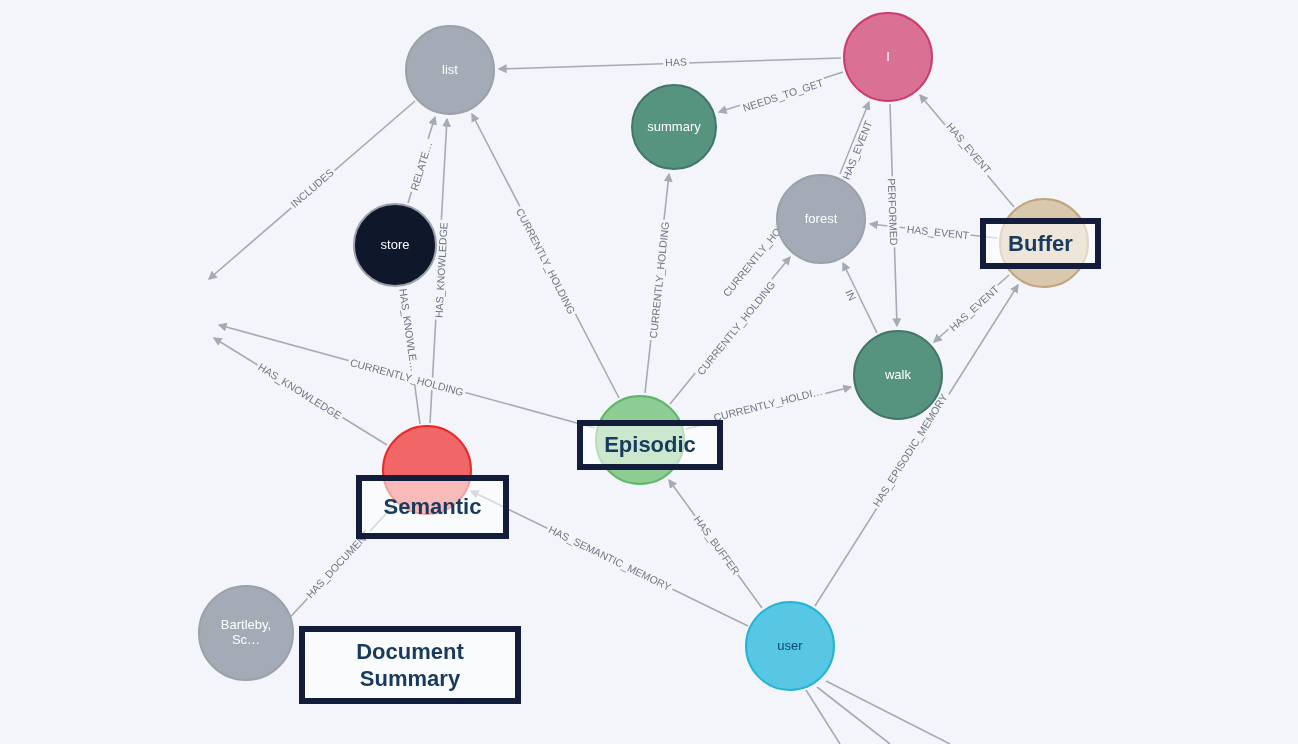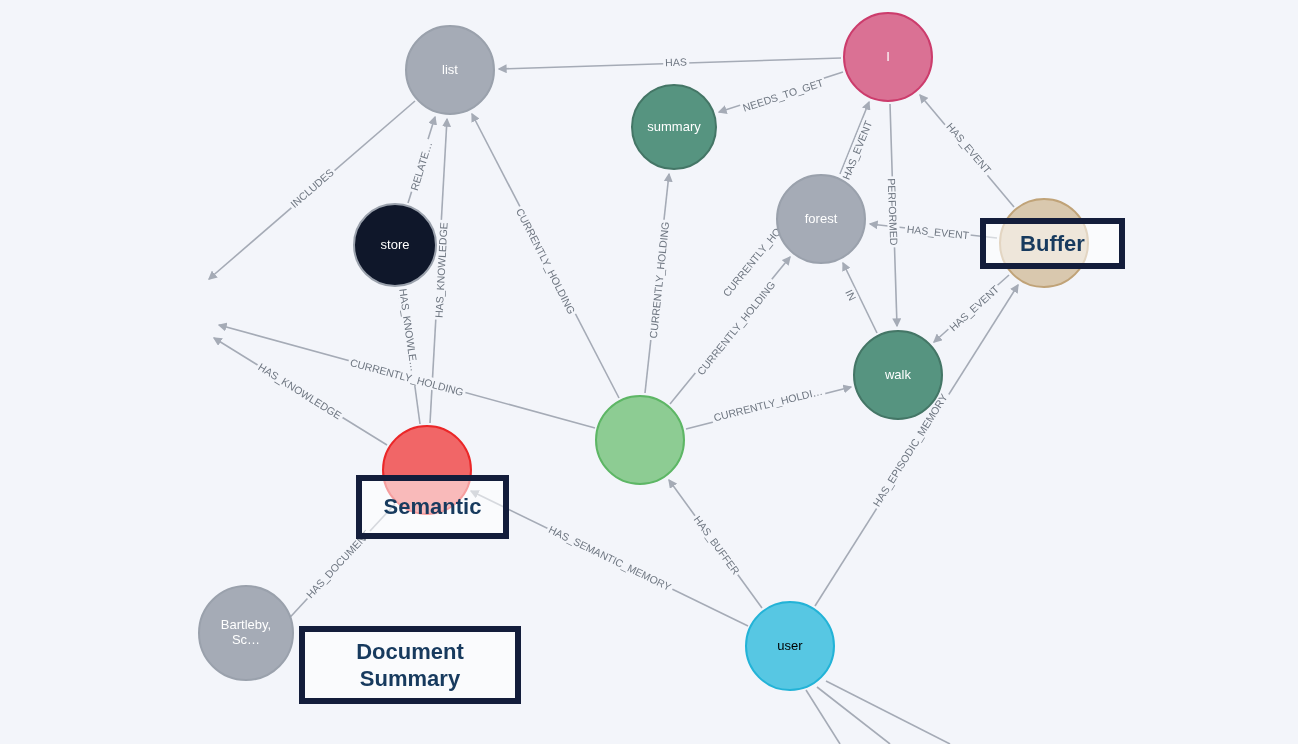--- a/index.html
+++ b/index.html
@@ -104,28 +104,31 @@
   <div class="node" style="left:999px;top:198px;width:90px;height:90px;background:#D9C8AE;border-color:#C0A378"></div>
   <div class="node" style="left:353px;top:203px;width:84px;height:84px;background:#0f172a;border-color:#9AA1AC">
     <span class="node-caption">store</span>
   </div>
   <div class="node" style="left:853px;top:330px;width:90px;height:90px;background:#569480;border-color:#447666">
     <span class="node-caption">walk</span>
   </div>
   <div class="node" style="left:595px;top:395px;width:90px;height:90px;background:#8DCC93;border-color:#5DB665"></div>
   <div class="node" style="left:382px;top:425px;width:90px;height:90px;background:#F16667;border-color:#EB2728"></div>
   <div class="node" style="left:745px;top:601px;width:90px;height:90px;background:#57C7E3;border-color:#23B3D7">
-    <span class="node-caption" style="color:#000000">user</span>
+    <span class="node-caption" style="color:#0c4a6e">user</span>
   </div>
   <div class="node" style="left:198px;top:585px;width:96px;height:96px;background:#A5ABB6;border-color:#9AA1AC">
     <span class="node-caption" style="width:66px">Bartleby, Sc…</span>
   </div>
 
-  <div class="callout" style="left:980px;top:218px;width:145px;height:51px">
+  <div class="callout" style="left:980px;top:218px;width:121px;height:51px">
     <span class="callout-text">Buffer</span>
+  </div>
+  <div class="callout" style="left:577px;top:420px;width:146px;height:50px">
+    <span class="callout-text">Episodic</span>
   </div>
   <div class="callout" style="left:356px;top:475px;width:153px;height:64px">
     <span class="callout-text">Semantic</span>
   </div>
   <div class="callout" style="left:299px;top:626px;width:222px;height:78px">
     <span class="callout-text" style="max-width:150px">Document Summary</span>
   </div>
 
 </div>
 

